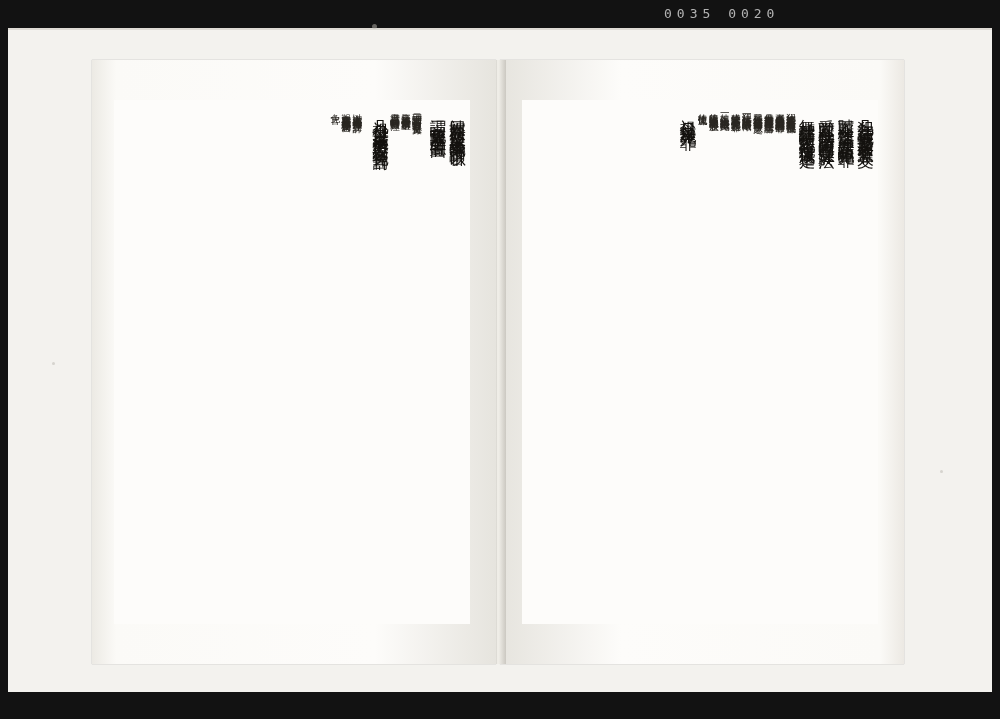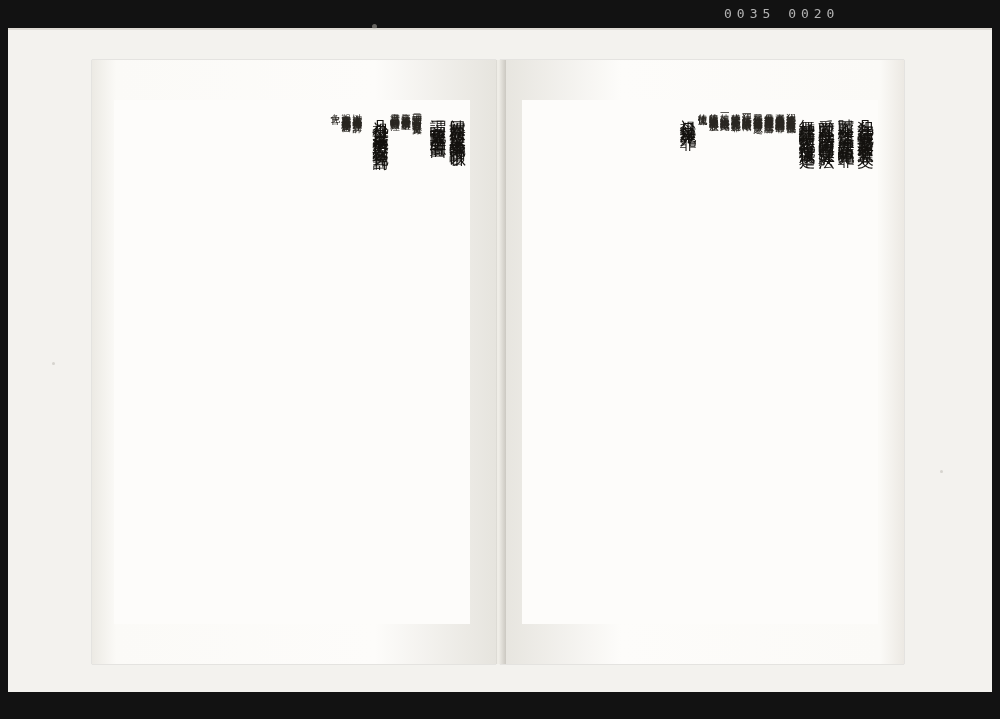--- a/index.html
+++ b/index.html
@@ -35,21 +35,21 @@
     top: 28px;
     width: 984px;
     height: 664px;
     background: #f3f2ee;
   }
 
   
   .frame-number {
     position: absolute;
     top: 6px;
-    left: 724px;
+    left: 664px;
     color: #cfcfcf;
     font-family: "DejaVu Sans Mono", monospace;
     font-size: 13px;
     letter-spacing: 5px;
     opacity: 0.85;
   }
 
   
   .book {
     position: absolute;

